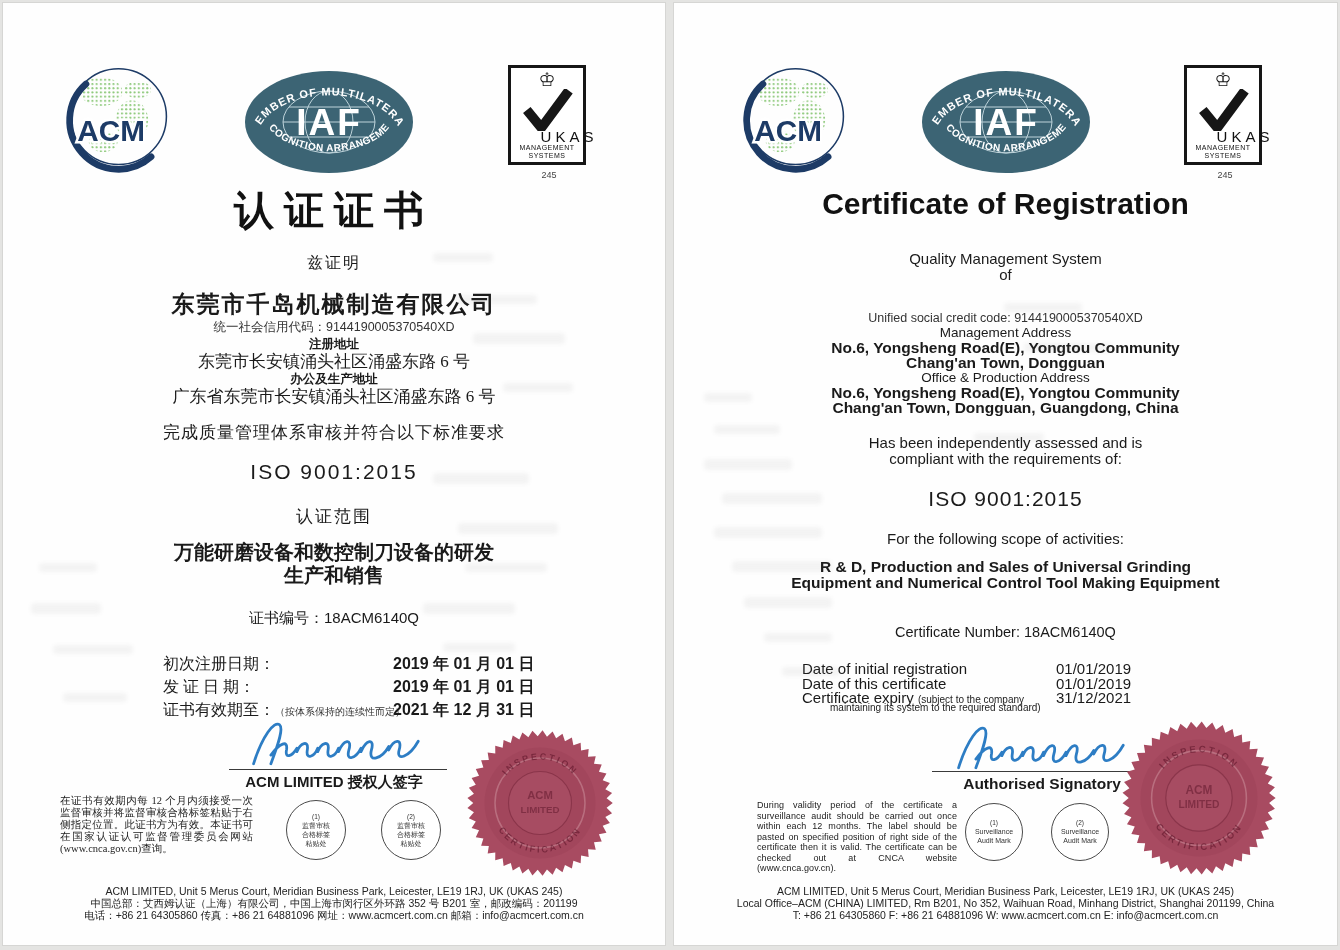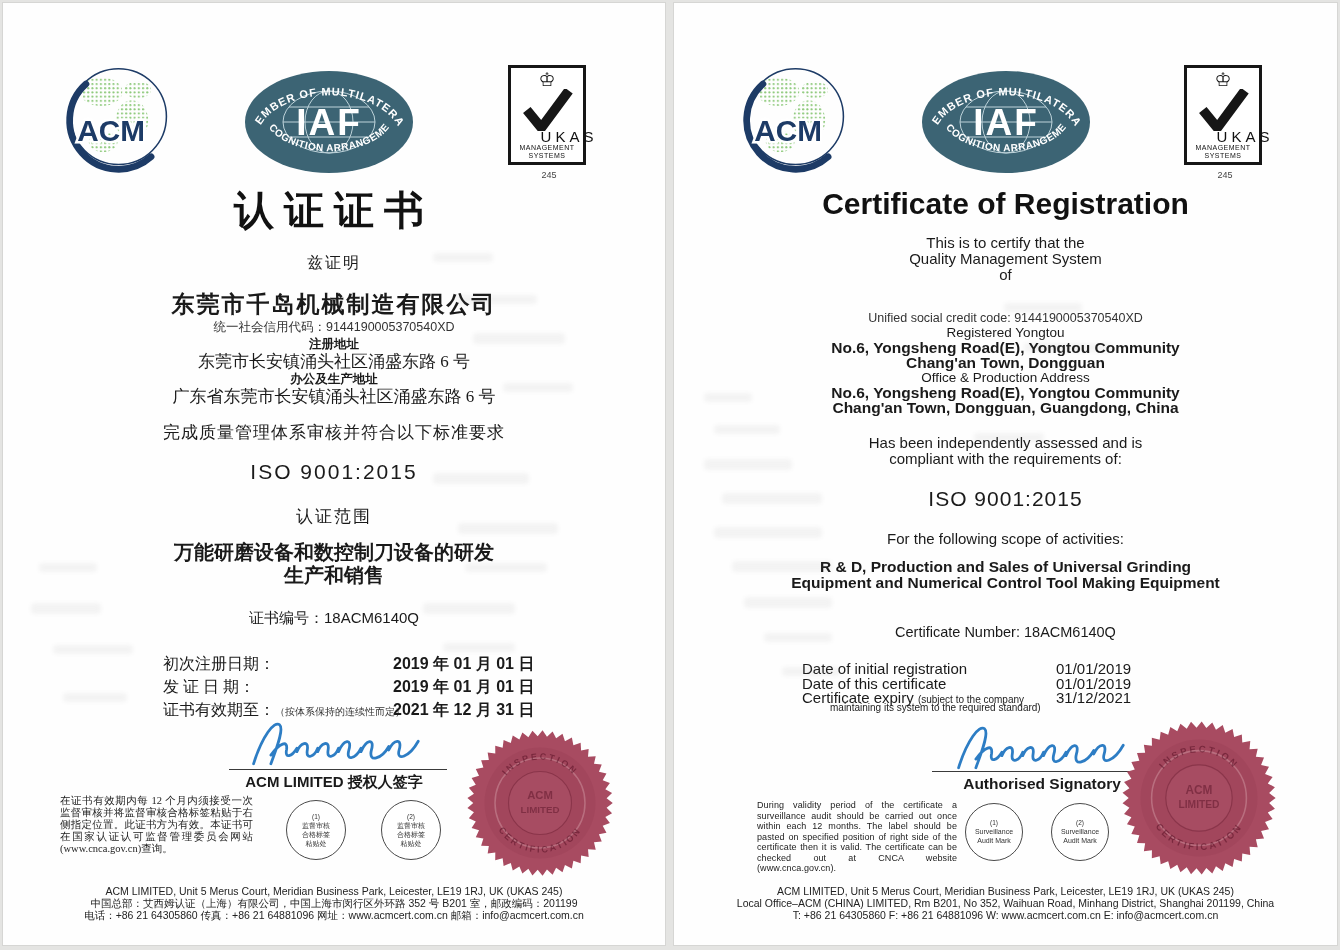--- a/index.html
+++ b/index.html
@@ -230,25 +230,24 @@
           <path d="M10,26 L28,48 L62,2" fill="none" stroke="#161616" stroke-width="12"></path>
         </svg>
         <div class="ukas-name">UKAS</div>
         <div class="ukas-l1">MANAGEMENT</div>
         <div class="ukas-l2">SYSTEMS</div>
       </div>
       <div class="ukas-num">245</div>
     </div>
 
     <div class="abs ctr en-title" style="top:184px;">Certificate of Registration</div>
-    <div class="abs ctr" style="top:231px;font-size:15px;">This is to certify that the</div>
     <div class="abs ctr" style="top:247px;font-size:15px;">Quality Management System</div>
     <div class="abs ctr" style="top:263px;font-size:15px;">of</div>
     <div class="abs ctr" style="top:308px;font-size:12.5px;color:#333;">Unified social credit code: 9144190005370540XD</div>
-    <div class="abs ctr" style="top:322px;font-size:13.5px;">Registered Yongtou</div>
+    <div class="abs ctr" style="top:322px;font-size:13.5px;">Management Address</div>
     <div class="abs ctr small-bold" style="top:336px;font-size:15.5px;">No.6, Yongsheng Road(E), Yongtou Community</div>
     <div class="abs ctr small-bold" style="top:351px;font-size:15.5px;">Chang'an Town, Dongguan</div>
     <div class="abs ctr" style="top:367px;font-size:13.5px;">Office &amp; Production Address</div>
     <div class="abs ctr small-bold" style="top:381px;font-size:15.5px;">No.6, Yongsheng Road(E), Yongtou Community</div>
     <div class="abs ctr small-bold" style="top:396px;font-size:15.5px;">Chang'an Town, Dongguan, Guangdong, China</div>
     <div class="abs ctr" style="top:431px;font-size:15px;">Has been independently assessed and is</div>
     <div class="abs ctr" style="top:447px;font-size:15px;">compliant with the requirements of:</div>
     <div class="abs ctr" style="top:484px;font-size:21px;letter-spacing:1px;">ISO 9001:2015</div>
     <div class="abs ctr" style="top:527px;font-size:15px;">For the following scope of activities:</div>
     <div class="abs ctr small-bold" style="top:555px;font-size:15.5px;">R &amp; D, Production and Sales of Universal Grinding</div>

